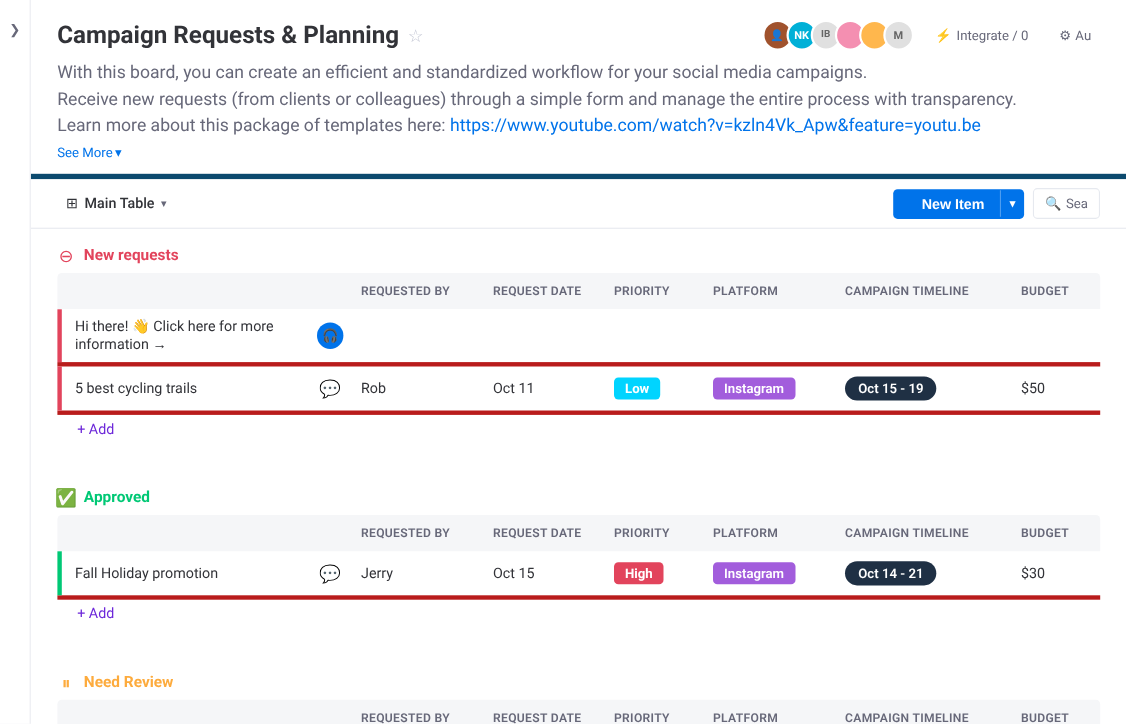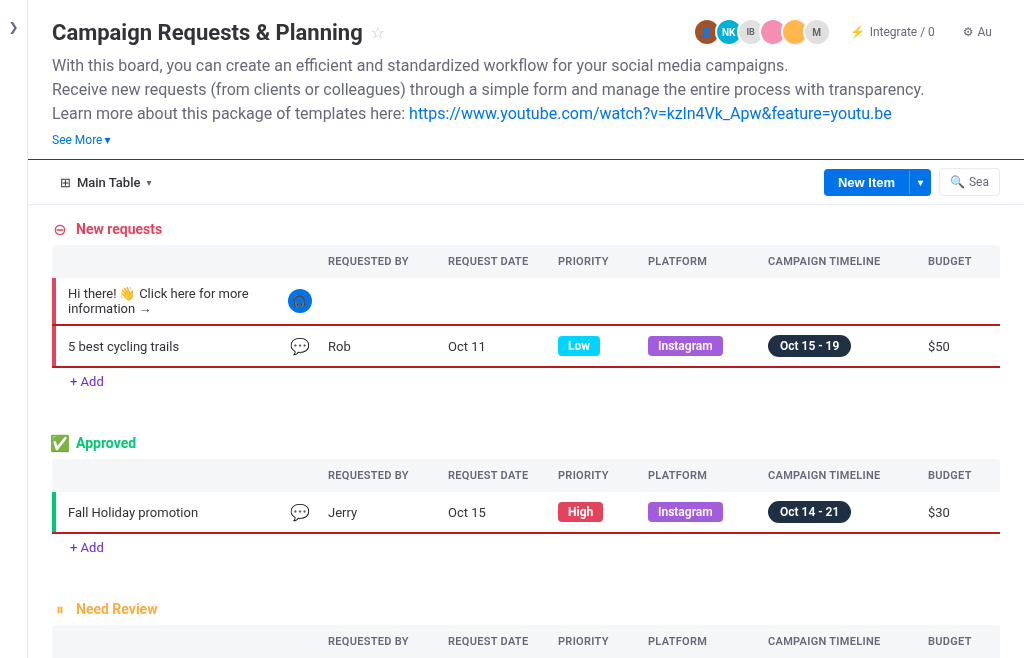--- a/index.html
+++ b/index.html
@@ -27,21 +27,21 @@
     }
     .main-content {
       flex: 1;
       display: flex;
       flex-direction: column;
       background: #fff;
       overflow: hidden;
     }
     .header {
       padding: 18px 24px 0 24px;
-      border-bottom: 1px solid #0c4a6e;
+      border-bottom: 5px solid #0c4a6e;
       background: #fff;
     }
     .header-top {
       display: flex;
       align-items: center;
       justify-content: space-between;
       margin-bottom: 8px;
     }
     .title-row {
       display: flex;
@@ -156,20 +156,21 @@
     .new-item-btn {
       display: flex;
       align-items: center;
       background: #0073ea;
       color: #fff;
       border: none;
       border-radius: 4px;
       font-size: 13px;
       font-weight: 600;
       cursor: pointer;
+      padding-left: 12px;
     }
     .new-item-main {
       padding: 6px 14px;
     }
     .new-item-arrow {
       padding: 6px 8px;
       border-left: 1px solid rgba(255,255,255,0.3);
       font-size: 10px;
     }
     .search-btn {
@@ -226,21 +227,21 @@
       color: #676879;
       text-transform: uppercase;
       letter-spacing: 0.3px;
     }
     .th {
       padding: 4px 8px;
     }
     .table-row {
       display: grid;
       grid-template-columns: 1fr 120px 110px 90px 120px 160px 80px;
-      border-bottom: 2px solid #b91c1c;
+      border-bottom: 4px solid #b91c1c;
       align-items: center;
       min-height: 40px;
     }
     .row-left-bar {
       position: relative;
       display: flex;
       align-items: center;
     }
     .color-bar {
       width: 4px;

